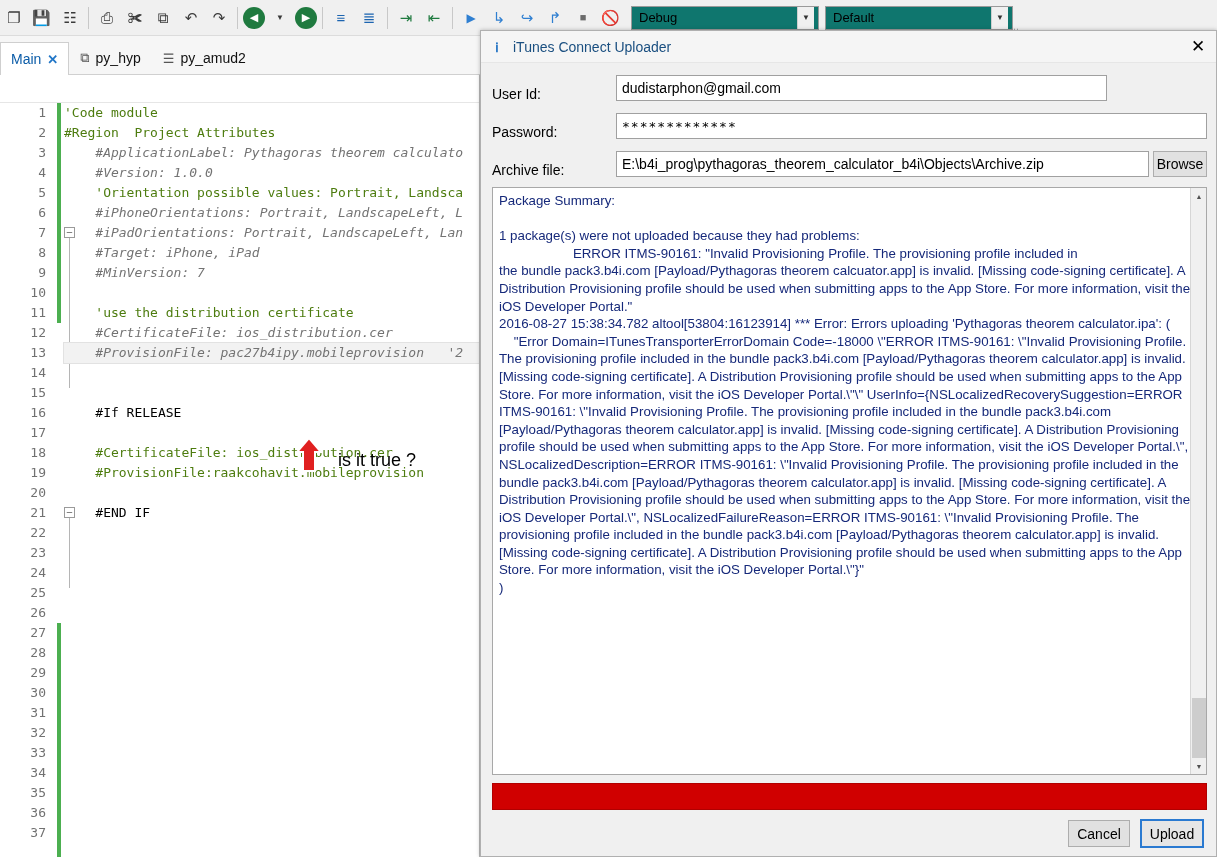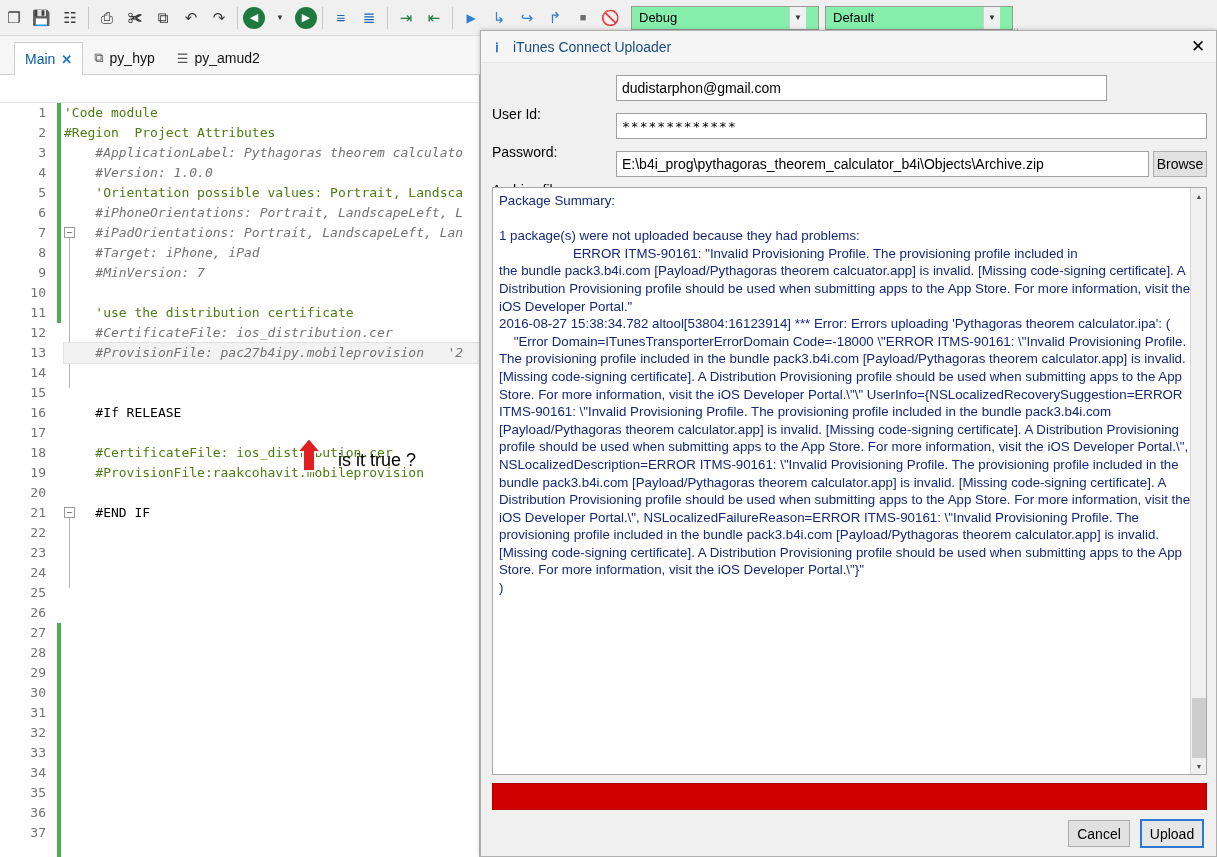--- a/index.html
+++ b/index.html
@@ -20,22 +20,22 @@
     border-bottom: 1px solid #dcdcdc;
   }
   .tb-btn {
     width: 26px; height: 26px; margin: 0 1px;
     display: flex; align-items: center; justify-content: center;
     color: #3a3a3a;
     font-size: 15px; line-height: 1;
   }
   .tb-sep { width: 1px; height: 22px; background: #c8c8c8; margin: 0 4px; }
   .tb-combo {
-    height: 24px; background: #86efac; border: 1px solid #9a9a9a;
-    display: flex; align-items: center; padding: 0 12px 0 7px;
+    height: 24px; background: #0f766e; border: 1px solid #9a9a9a;
+    display: flex; align-items: center; padding: 0 4px 0 7px;
     font-size: 13px; color: #000;
     margin-left: 6px;
     position: relative;
   }
   .tb-combo span.lbl { flex: 1; }
   .tb-combo .arrow {
     width: 17px; height: 22px; background: #f0f0f0;
     border-left: 1px solid #cfcfcf;
     display: flex; align-items: center; justify-content: center;
     font-size: 8px; color: #333;
@@ -138,21 +138,21 @@
     color: #1b6ec2; font-size: 13px; font-weight: bold;
     display: flex; align-items: center; justify-content: center;
   }
   #dlg-title .ttxt { font-size: 14px; color: #1a4f80; flex: 1; }
   #dlg-close {
     width: 36px; height: 31px; display: flex; align-items: center; justify-content: center;
     font-size: 17px; color: #000;
   }
 
   .frow {
-    position: absolute; left: 11px; height: 26px; display: flex; align-items: flex-start; margin-top: 30px;
+    position: absolute; left: 11px; height: 26px; display: flex; align-items: flex-end;
   }
   .flabel { font-size: 14px; color: #000; }
   .finput {
     position: absolute; height: 26px; background: #fff;
     border: 1px solid #a0a0a0;
     font-size: 14px; color: #000;
     padding: 0 5px;
     display: flex; align-items: center;
     font-family: "Liberation Sans", sans-serif;
     overflow: hidden; white-space: nowrap;
@@ -250,21 +250,21 @@
     <span class="arrow">▼</span>
   </div>
   <div class="tb-combo" id="combo-config">
     <span class="lbl">Default</span>
     <span class="arrow">▼</span>
   </div>
   <div id="grip">⋯</div>
 </div>
 
 <div id="tabstrip">
-  <div class="tab active" style="margin-left:14px">
+  <div class="tab active" style="margin-left:0">
     <span>Main</span>
     <span class="tclose">✕</span>
   </div>
   <div class="tab">
     <span class="ticon">⧉</span>
     <span>py_hyp</span>
   </div>
   <div class="tab">
     <span class="ticon">☰</span>
     <span>py_amud2</span>

